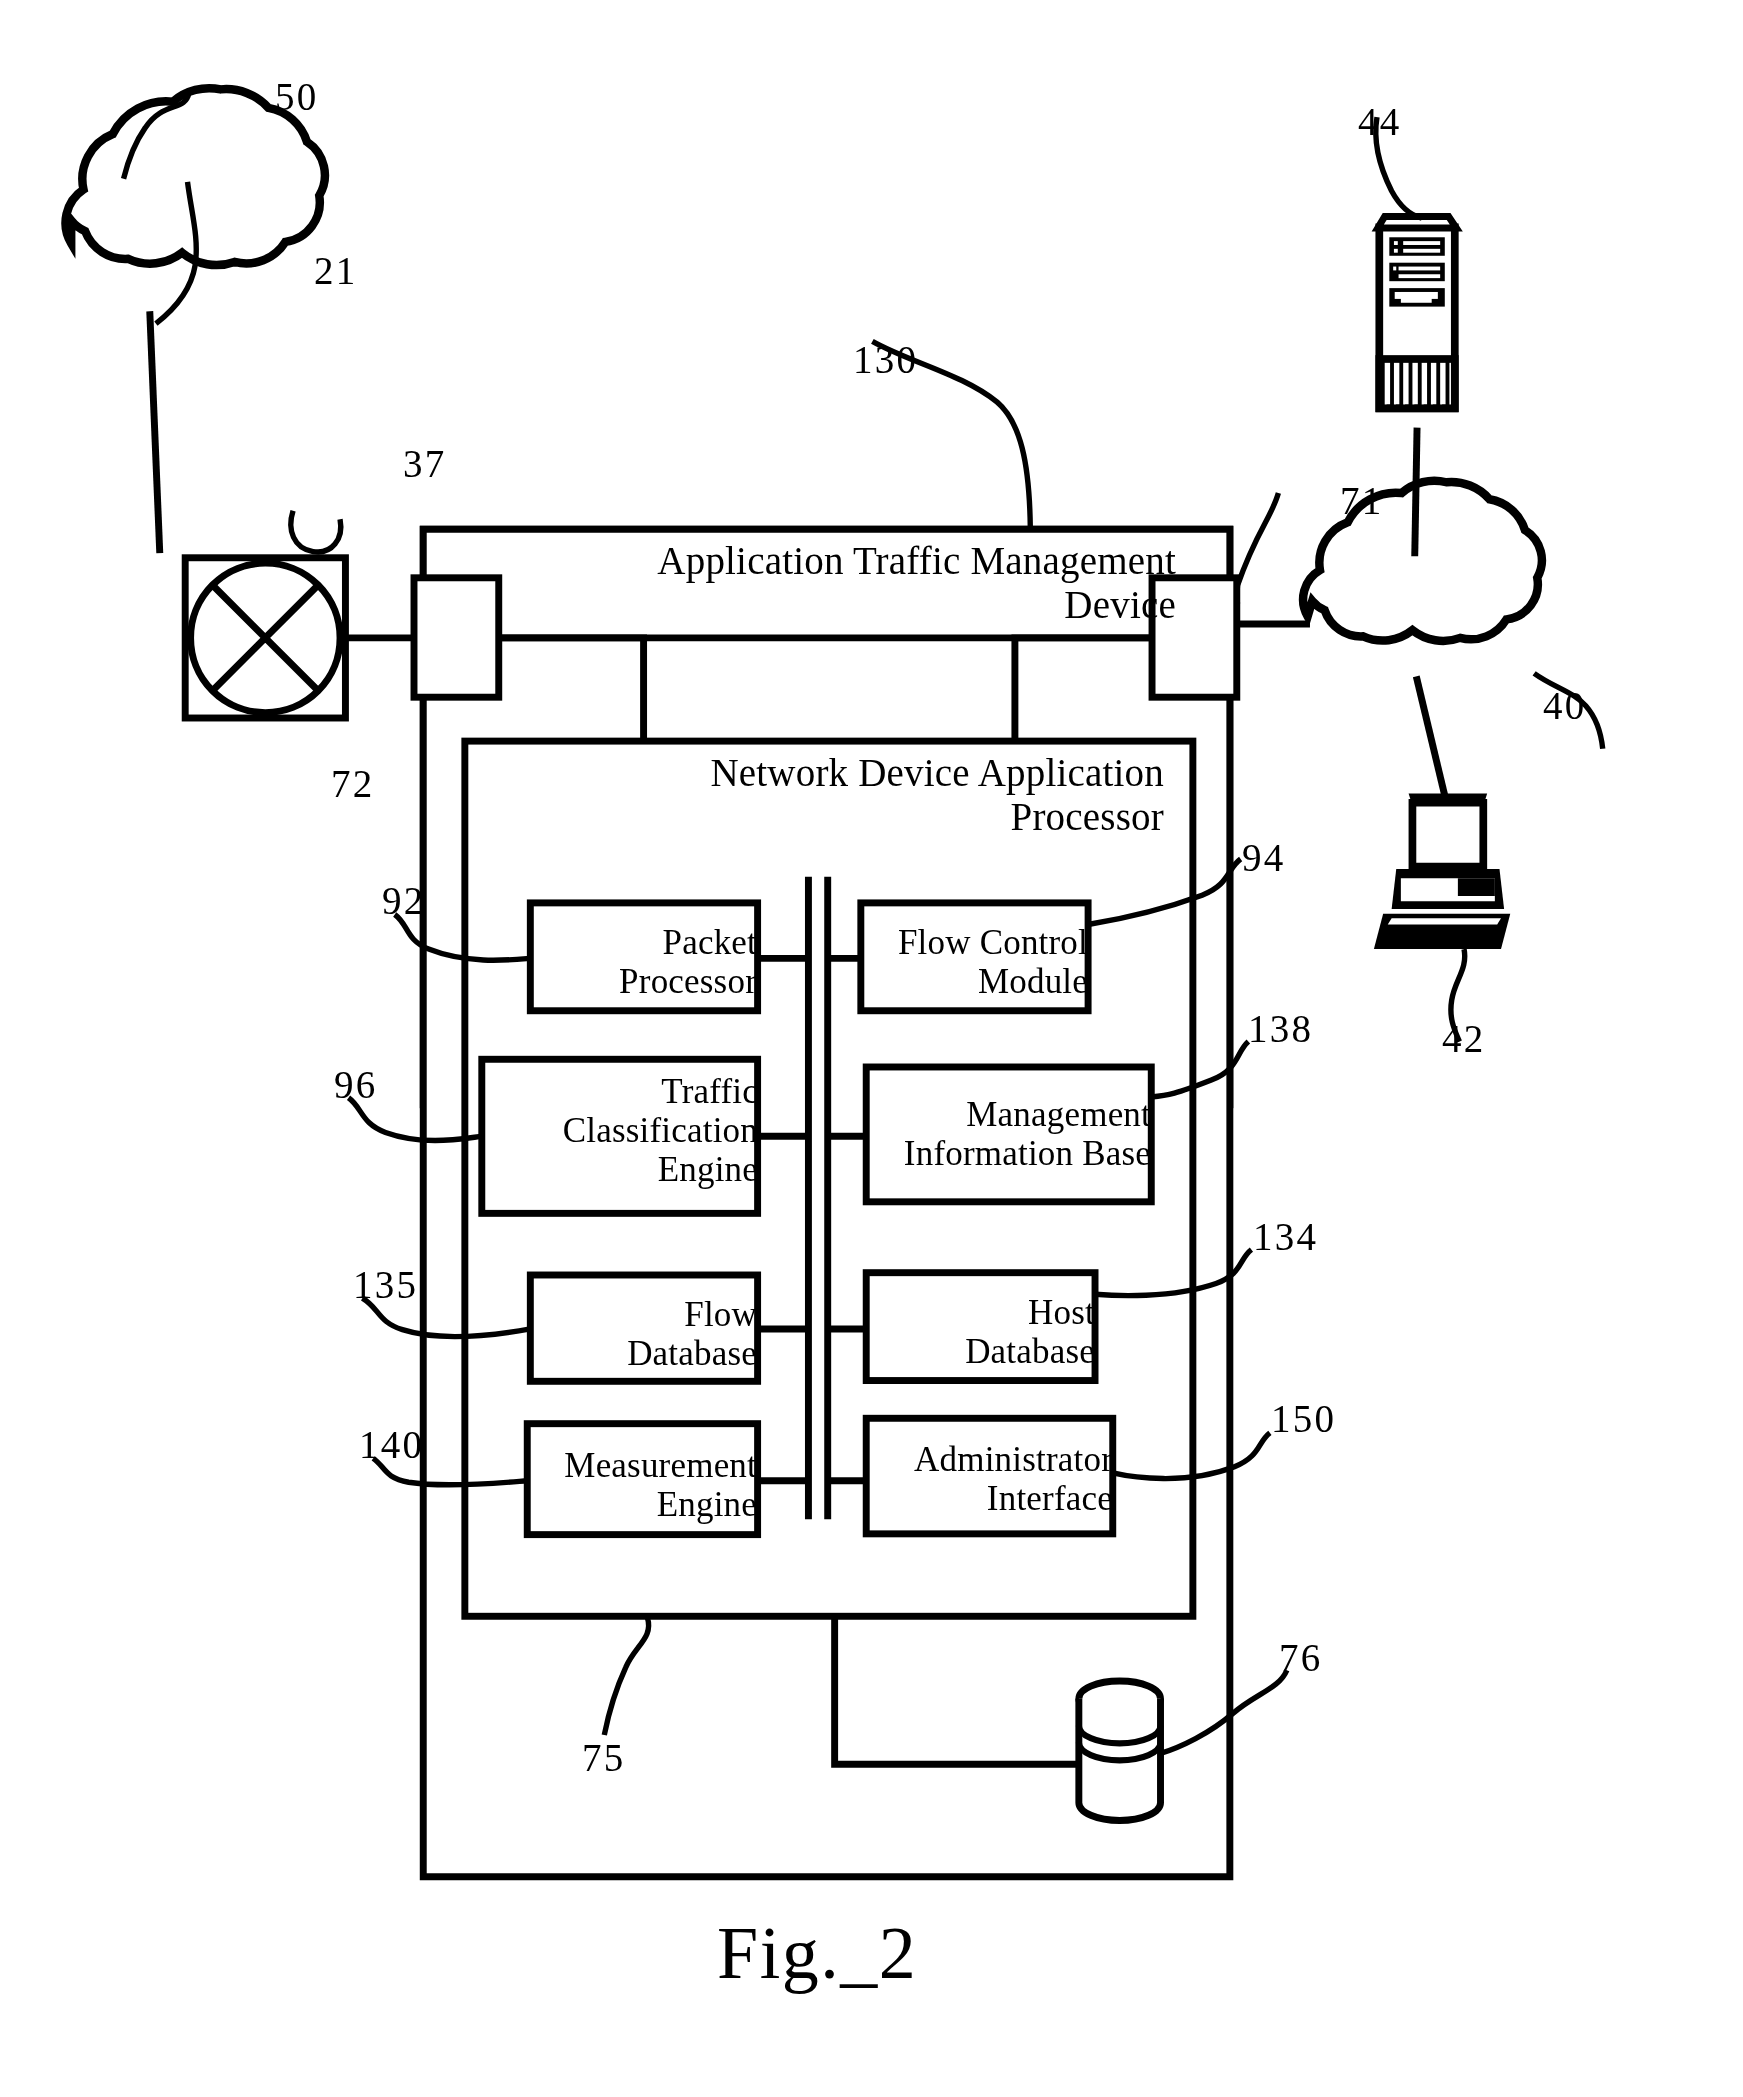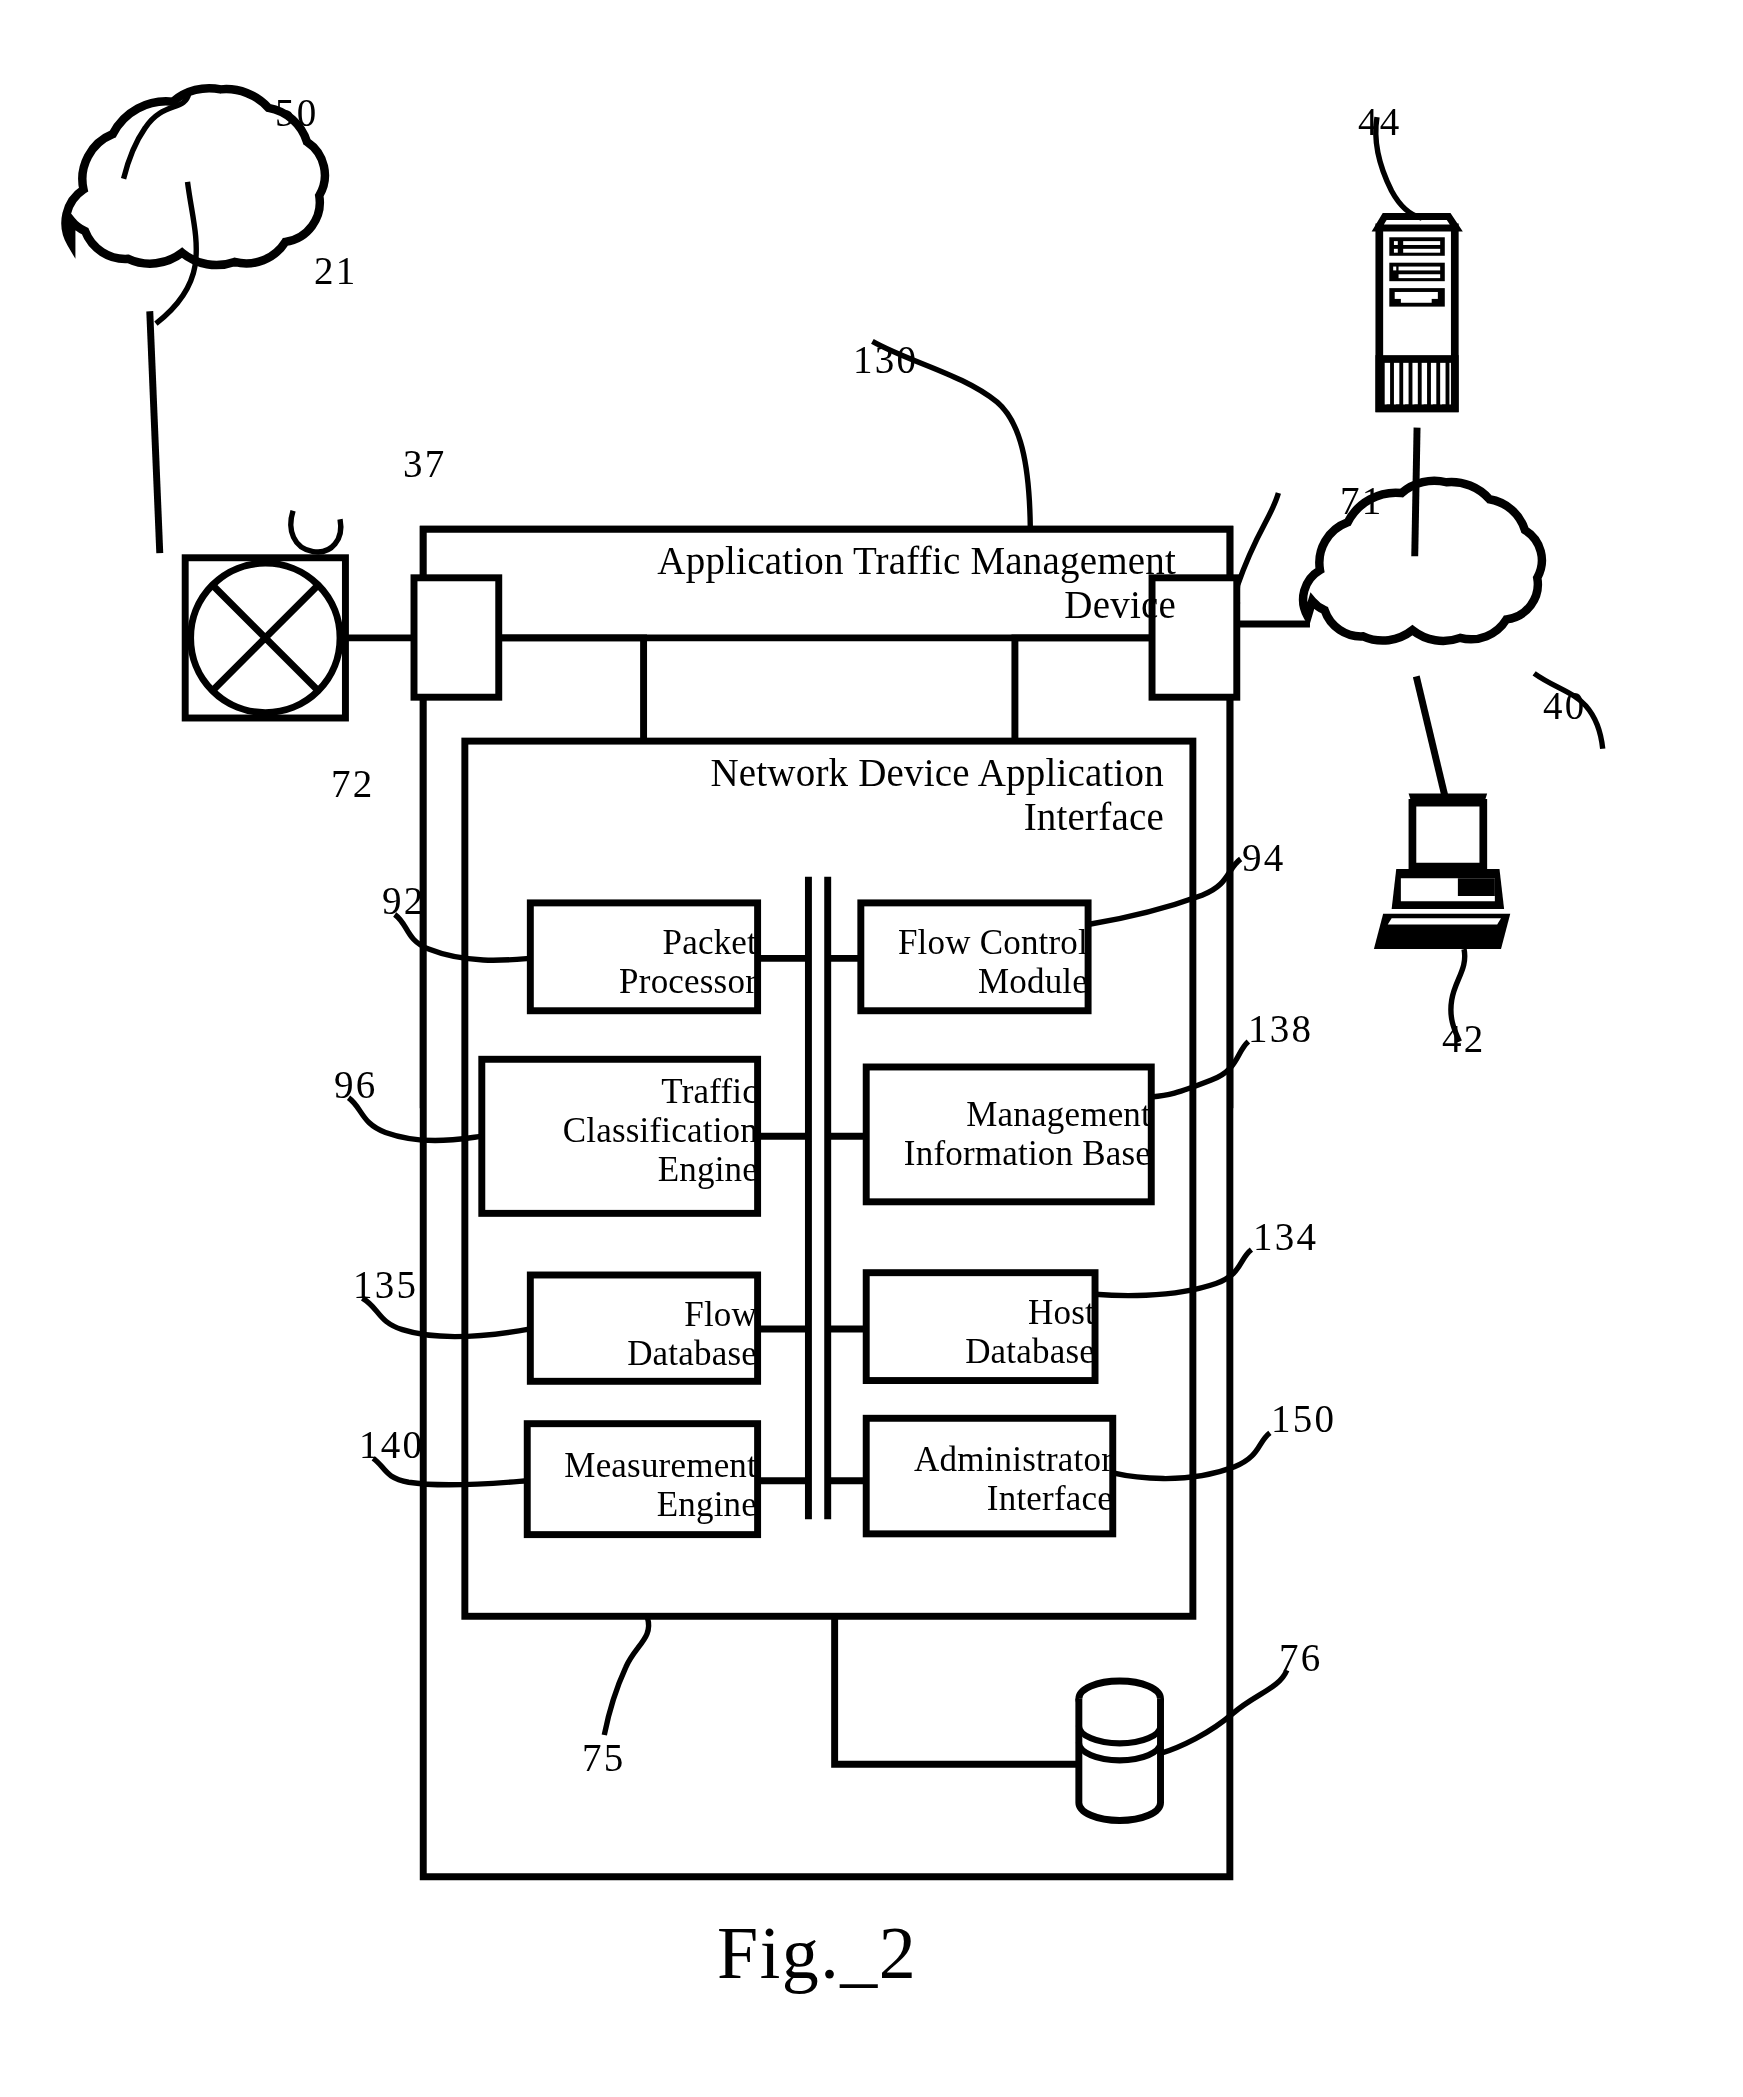--- a/index.html
+++ b/index.html
@@ -223,21 +223,21 @@
 
       <path stroke-width="7" d="M 1670 2168 C 1660 2192 1630 2198 1600 2224 C 1570 2250 1532 2268 1506 2276"></path>
 
     </g>
   </svg>
 
   <div class="txt titlelabel" style="left:482px; top:539px; width:694px;">Application Traffic Management
 Device</div>
 
   <div class="txt titlelabel" style="left:501px; top:751px; width:663px;">Network Device Application
-Interface</div>
+Processor</div>
 
   <div class="txt boxlabel" style="left:530px; top:923px; width:227px;">Packet
 Processor</div>
 
   <div class="txt boxlabel" style="left:861px; top:923px; width:227px;">Flow Control
 Module</div>
 
   <div class="txt boxlabel" style="left:482px; top:1072px; width:276px;">Traffic
 Classification
 Engine</div>
@@ -250,21 +250,21 @@
 
   <div class="txt boxlabel" style="left:866px; top:1293px; width:229px;">Host
 Database</div>
 
   <div class="txt boxlabel" style="left:527px; top:1446px; width:230px;">Measurement
 Engine</div>
 
   <div class="txt boxlabel" style="left:866px; top:1440px; width:247px;">Administrator
 Interface</div>
 
-  <div class="refnum" style="left:275px;  top:90px;">50</div>
+  <div class="refnum" style="left:275px;  top:74px;">50</div>
   <div class="refnum" style="left:314px;  top:248px;">21</div>
   <div class="refnum" style="left:403px;  top:441px;">37</div>
   <div class="refnum" style="left:331px;  top:761px;">72</div>
   <div class="refnum" style="left:853px; top:299px;margin-top:38px;">130</div>
   <div class="refnum" style="left:1340px; top:478px;">71</div>
   <div class="refnum" style="left:1358px; top:99px;">44</div>
   <div class="refnum" style="left:1543px; top:683px;">40</div>
   <div class="refnum" style="left:1442px; top:1016px;">42</div>
 
   <div class="refnum" style="left:382px;  top:878px;">92</div>

